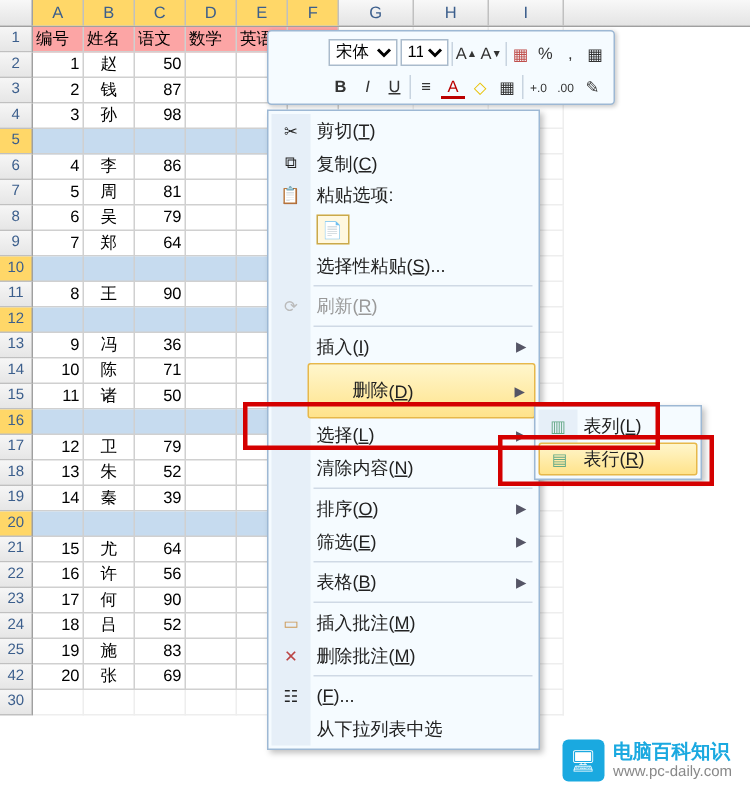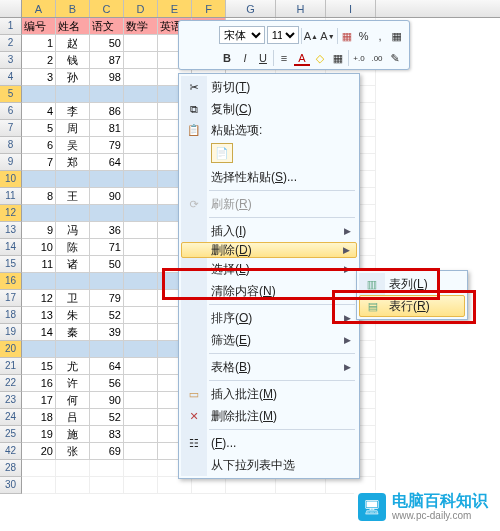--- a/index.html
+++ b/index.html
@@ -31,42 +31,42 @@
 .tb-sel.font { width: 50px; }
 .tb-sel.size { width: 32px; }
 .tb-btn { width: 16px; height: 16px; display: flex; align-items: center; justify-content: center; font-size: 11px; color: #333; cursor: pointer; }
 .tb-sep { width: 1px; height: 16px; background: #c8d4e0; }
 
 
 .ctx { position: absolute; left: 178px; top: 73px; width: 182px; background: #f5fbff; border: 1px solid #9db8d4; box-shadow: 2px 2px 4px rgba(0,0,0,.25); padding: 2px; }
 .ctx-strip { position: absolute; left: 2px; top: 2px; bottom: 2px; width: 26px; background: #e6eff8; }
 .ctx-item { position: relative; height: 22px; display: flex; align-items: center; padding-left: 30px; font-size: 12px; color: #222; cursor: pointer; }
 .ctx-item.disabled { color: #999; }
-.ctx-item.hover { background: linear-gradient(#fff6cc,#ffe38b); border: 1px solid #e7b84a; border-radius: 2px; padding-left: 29px; height: 16px; }
+.ctx-item.hover { background: linear-gradient(#fff6cc,#ffe38b); border: 1px solid #e7b84a; border-radius: 2px; padding-left: 29px; height: 37px; margin-left: 24px; }
 .ctx-sep { height: 1px; margin: 2px 2px 2px 28px; background: #cfd9e5; }
 .ctx-icon { position: absolute; left: 5px; width: 16px; height: 16px; display: flex; align-items: center; justify-content: center; font-size: 11px; }
 .ctx-arrow { position: absolute; right: 6px; font-size: 9px; color: #556; }
 .ctx-u { text-decoration: underline; }
 
 
 .submenu { position: absolute; left: 356px; top: 270px; width: 112px; background: #f5fbff; border: 1px solid #9db8d4; box-shadow: 2px 2px 4px rgba(0,0,0,.25); padding: 2px; }
 .sm-strip { position: absolute; left: 2px; top: 2px; bottom: 2px; width: 26px; background: #e6eff8; }
 .sm-item { position: relative; height: 22px; display: flex; align-items: center; padding-left: 30px; font-size: 12px; color: #222; cursor: pointer; }
 .sm-item.hover { background: linear-gradient(#fff6cc,#ffe38b); border: 1px solid #e7b84a; border-radius: 2px; padding-left: 29px; }
 .sm-icon { position: absolute; left: 5px; width: 16px; height: 16px; display: flex; align-items: center; justify-content: center; font-size: 11px; }
 
 
 .redbox1 { position: absolute; left: 162px; top: 268px; width: 278px; height: 32px; border: 3px solid #d40000; pointer-events: none; }
 .redbox2 { position: absolute; left: 332px; top: 290px; width: 144px; height: 34px; border: 3px solid #d40000; pointer-events: none; }
 
 
 .wm { position: absolute; right: 8px; bottom: 8px; display: flex; align-items: center; gap: 6px; background: rgba(255,255,255,.8); padding: 2px 4px; }
 .wm-logo { width: 28px; height: 28px; background: #1aa9e0; border-radius: 4px; display: flex; align-items: center; justify-content: center; color: #fff; font-size: 14px; }
 .wm-text { display: flex; flex-direction: column; line-height: 1.1; }
-.wm-cn { color: #1aa9e0; font-size: 16px; font-weight: bold; }
+.wm-cn { color: #1aa9e0; font-size: 13px; font-weight: bold; }
 .wm-en { color: #888; font-size: 10px; }
 </style>
 </head>
 <body>
 
 <div class="col-headers">
   <div class="rowhead-corner"></div>
   <div class="colh sel">A</div>
   <div class="colh sel">B</div>
   <div class="colh sel">C</div>
@@ -380,32 +380,20 @@
       <div class="cell light wide"></div>
     </div>
     <div class="row">
       <div class="rh">42</div>
       <div class="cell">20</div>
       <div class="cell text">张</div>
       <div class="cell">69</div>
       <div class="cell"></div>
       <div class="cell"></div>
       <div class="cell"></div>
-      <div class="cell light wide"></div>
-      <div class="cell light wide"></div>
-      <div class="cell light wide"></div>
-    </div>
-    <div class="row">
-      <div class="rh">28</div>
-      <div class="cell light"></div>
-      <div class="cell text light"></div>
-      <div class="cell light"></div>
-      <div class="cell light"></div>
-      <div class="cell light"></div>
-      <div class="cell light"></div>
       <div class="cell light wide"></div>
       <div class="cell light wide"></div>
       <div class="cell light wide"></div>
     </div>
     <div class="row">
       <div class="rh">30</div>
       <div class="cell light"></div>
       <div class="cell text light"></div>
       <div class="cell light"></div>
       <div class="cell light"></div>

